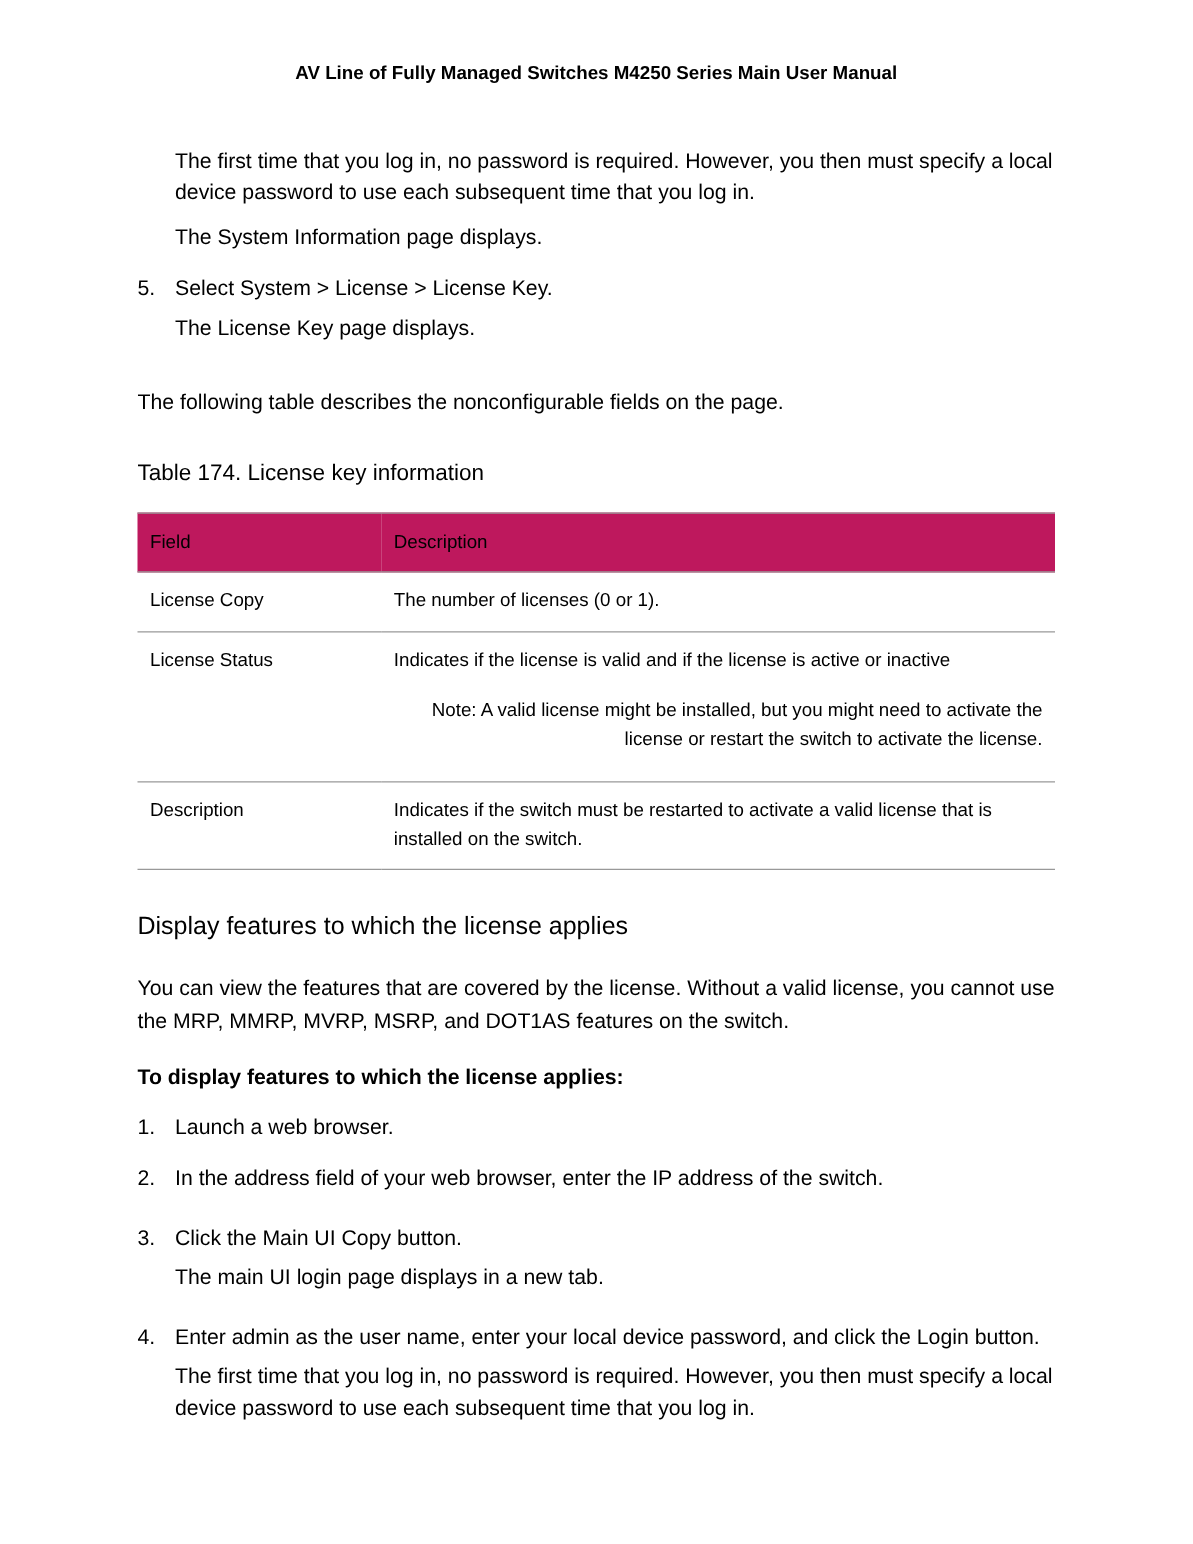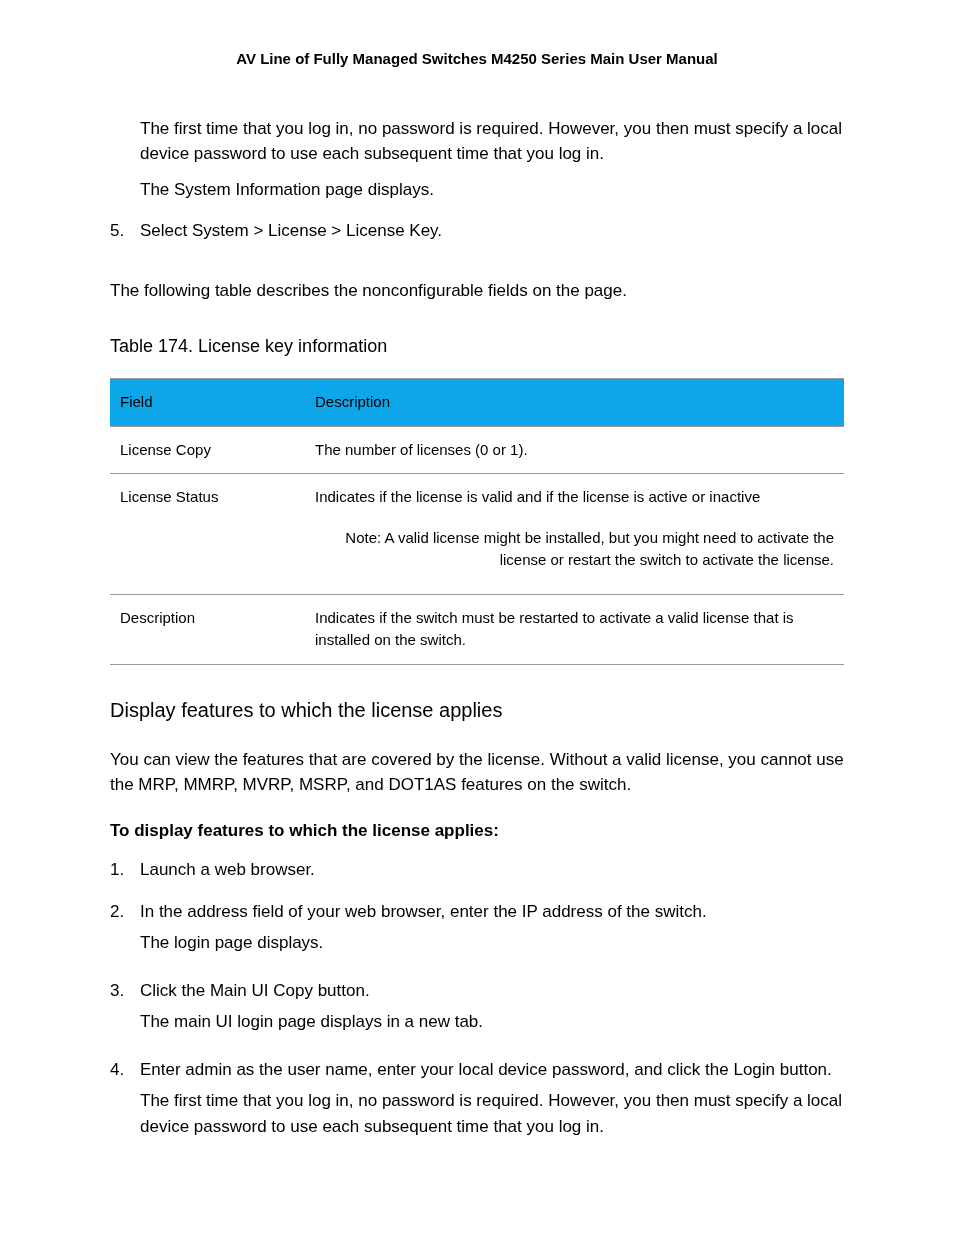--- a/index.html
+++ b/index.html
@@ -41,21 +41,21 @@
     margin-top: 28px;
     margin-bottom: 18px;
   }
   table {
     width: 100%;
     border-collapse: collapse;
     font-size: 15px;
     margin-bottom: 30px;
   }
   th {
-    background: #0ea5e9;
+    background: #be185d;
     font-weight: normal;
     text-align: left;
     padding: 12px 10px;
     border-top: 1px solid #999;
     border-bottom: 1px solid #999;
   }
   td {
     padding: 12px 10px;
     border-bottom: 1px solid #999;
     vertical-align: top;
@@ -84,20 +84,21 @@
 
 <p class="body-text">The first time that you log in, no password is required. However, you then must specify a local device password to use each subsequent time that you log in.</p>
 <p class="body-text">The System Information page displays.</p>
 
 <div class="step" style="margin-top:16px;">
   <div class="step-num">5.</div>
   <div class="step-body">
     <p>
       <span>Select </span><b>System &gt; License &gt; License Key</b><span>.</span>
     </p>
+    <p>The License Key page displays.</p>
   </div>
 </div>
 
 <p class="intro-text">The following table describes the nonconfigurable fields on the page.</p>
 
 <div class="table-caption">Table 174. License key information</div>
 
 <table>
   <thead>
     <tr>
@@ -136,21 +137,20 @@
   <div class="step-num">1.</div>
   <div class="step-body">
     <p>Launch a web browser.</p>
   </div>
 </div>
 
 <div class="step">
   <div class="step-num">2.</div>
   <div class="step-body">
     <p>In the address field of your web browser, enter the IP address of the switch.</p>
-    <p>The login page displays.</p>
   </div>
 </div>
 
 <div class="step" style="margin-top:16px;">
   <div class="step-num">3.</div>
   <div class="step-body">
     <p>
       <span>Click the </span><b>Main UI Copy</b><span> button.</span>
     </p>
     <p>The main UI login page displays in a new tab.</p>

